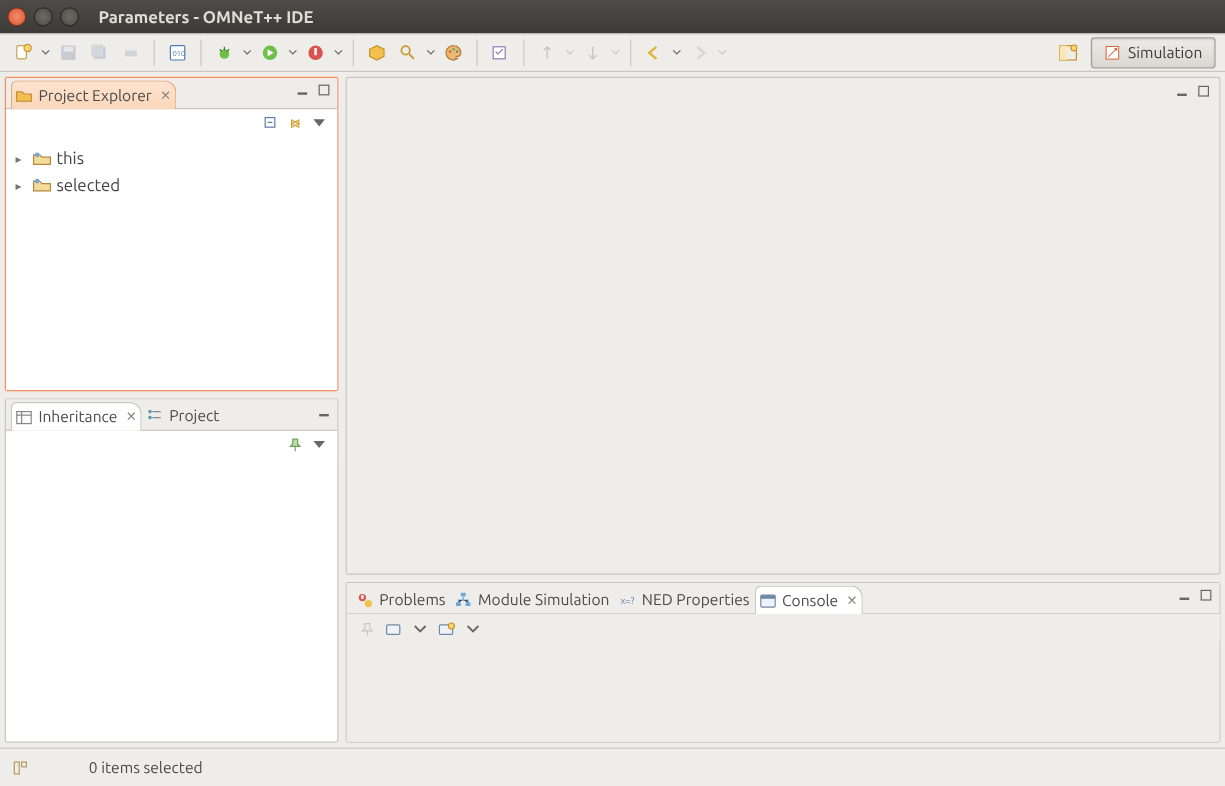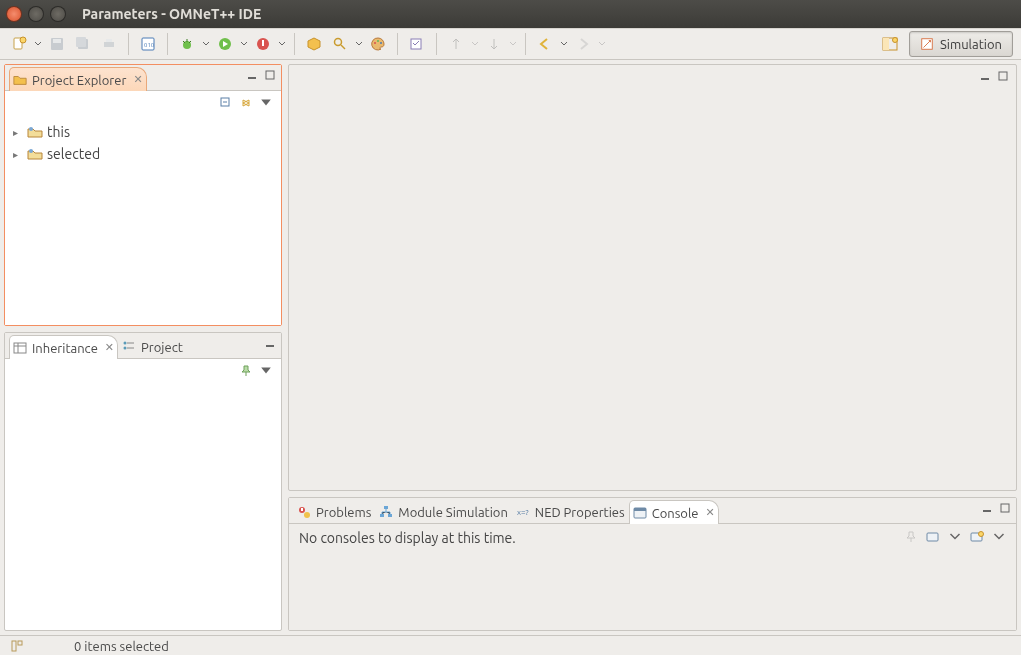--- a/index.html
+++ b/index.html
@@ -208,21 +208,21 @@
   .editor-area .strip-ctrls {
     position: absolute;
     right: 6px;
     top: 4px;
     display: flex;
     gap: 4px;
   }
 
   
   .statusbar {
-    height: 20px;
+    height: 32px;
     background: #efedea;
     border-top: 1px solid #c9c6c1;
     display: flex;
     align-items: center;
     padding: 0 10px;
     gap: 50px;
     font-size: 13px;
     color: #4a4a4a;
   }
 
@@ -569,21 +569,20 @@
               </svg>
             </div>
           <div class="mini-ico">
               <svg class="ico12" viewBox="0 0 12 12">
                 <rect x="2" y="2" width="8" height="8" fill="none" stroke="#666"></rect>
               </svg>
             </div>
         </div>
       </div>
       <div class="view-body" style="display:flex; justify-content:space-between; align-items:flex-start; height:22px; flex:0 0 auto;">
-        <div>No consoles to display at this time.</div>
         <div style="display:flex; gap:8px; align-items:center;">
           <div class="mini-ico dull">
               <svg class="ico14" viewBox="0 0 14 14">
                 <path d="M5 2h4v4l2 2H3l2-2zM7 8v4" stroke="#999" fill="none"></path>
               </svg>
             </div>
           <div class="mini-ico">
               <svg class="ico14" viewBox="0 0 14 14">
                 <rect x="1" y="3" width="11" height="8" rx="1" fill="#eef2f6" stroke="#6e8aa6"></rect>
               </svg>

